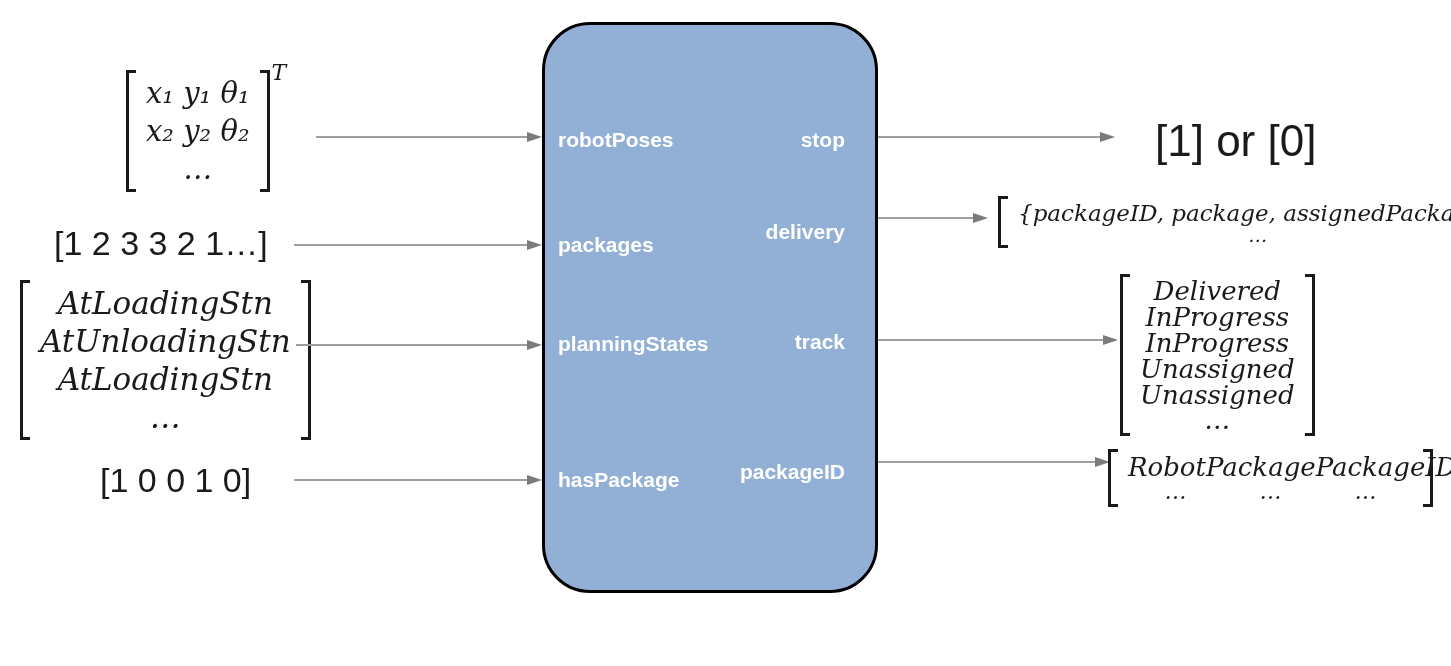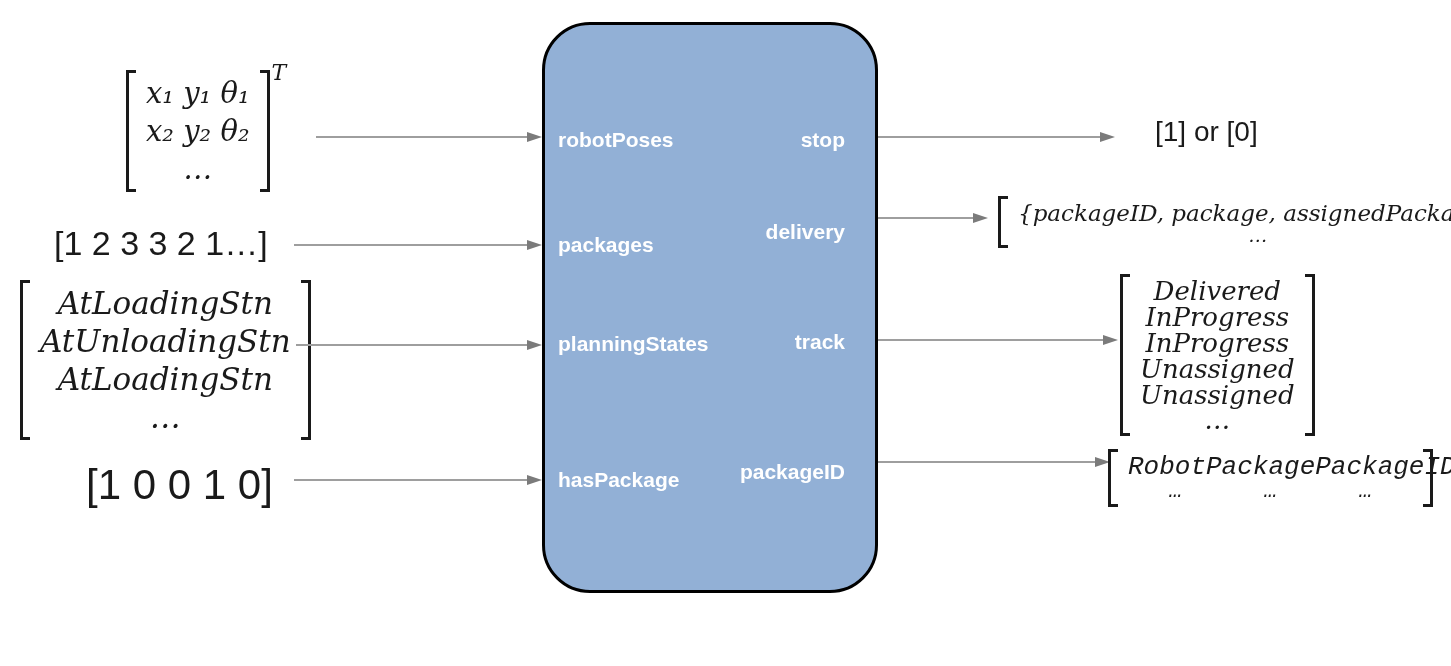--- a/index.html
+++ b/index.html
@@ -88,21 +88,21 @@
     <div class="mx-b mx-bl"></div>
     <div class="mx-body math rows-31">
       <div class="mx-row">AtLoadingStn</div>
       <div class="mx-row">AtUnloadingStn</div>
       <div class="mx-row">AtLoadingStn</div>
       <div class="mx-row">…</div>
     </div>
     <div class="mx-b mx-br"></div>
   </div>
 
-  <div class="plain" style="left:86px;top:461px;font-size:42px;">[1 0 0 1 0]</div>
+  <div class="plain" style="left:100px;top:461px;font-size:34px;">[1 0 0 1 0]</div>
 
   <div class="arrow" style="left:316px;top:131px;width:226px;">
     <div class="arrow-line"></div>
     <div class="arrow-head"></div>
   </div>
   <div class="arrow" style="left:294px;top:239px;width:248px;">
     <div class="arrow-line"></div>
     <div class="arrow-head"></div>
   </div>
   <div class="arrow" style="left:296px;top:339px;width:246px;">
@@ -136,21 +136,21 @@
   </div>
   <div class="arrow" style="left:878px;top:334px;width:240px;">
     <div class="arrow-line"></div>
     <div class="arrow-head"></div>
   </div>
   <div class="arrow" style="left:878px;top:456px;width:232px;">
     <div class="arrow-line"></div>
     <div class="arrow-head"></div>
   </div>
 
-  <div class="plain" style="left:1155px;top:116px;font-size:28px;">[1] or [0]</div>
+  <div class="plain" style="left:1155px;top:116px;font-size:44px;">[1] or [0]</div>
 
   <div class="mx" style="left:998px;top:196px;">
     <div class="mx-b mx-bl"></div>
     <div class="mx-body math rows-23">
       <div class="mx-row">{packageID, package, assignedPackage}</div>
       <div class="mx-row dots">…</div>
     </div>
 
   </div>
 
@@ -162,21 +162,21 @@
       <div class="mx-row">InProgress</div>
       <div class="mx-row">Unassigned</div>
       <div class="mx-row">Unassigned</div>
       <div class="mx-row dots">…</div>
     </div>
     <div class="mx-b mx-br"></div>
   </div>
 
   <div class="mx" style="left:1108px;top:449px;">
     <div class="mx-b mx-bl"></div>
-    <div class="mx-body math" style="width:305px;font-family:Liberation Mono, monospace;">
+    <div class="mx-body math" style="width:305px;">
       <div class="mi-row">
         <div class="mi-cell">Robot</div>
         <div class="mi-cell">Package</div>
         <div class="mi-cell">PackageID</div>
       </div>
       <div class="mi-row">
         <div class="mi-cell dots">…</div>
         <div class="mi-cell dots">…</div>
         <div class="mi-cell dots">…</div>
       </div>

